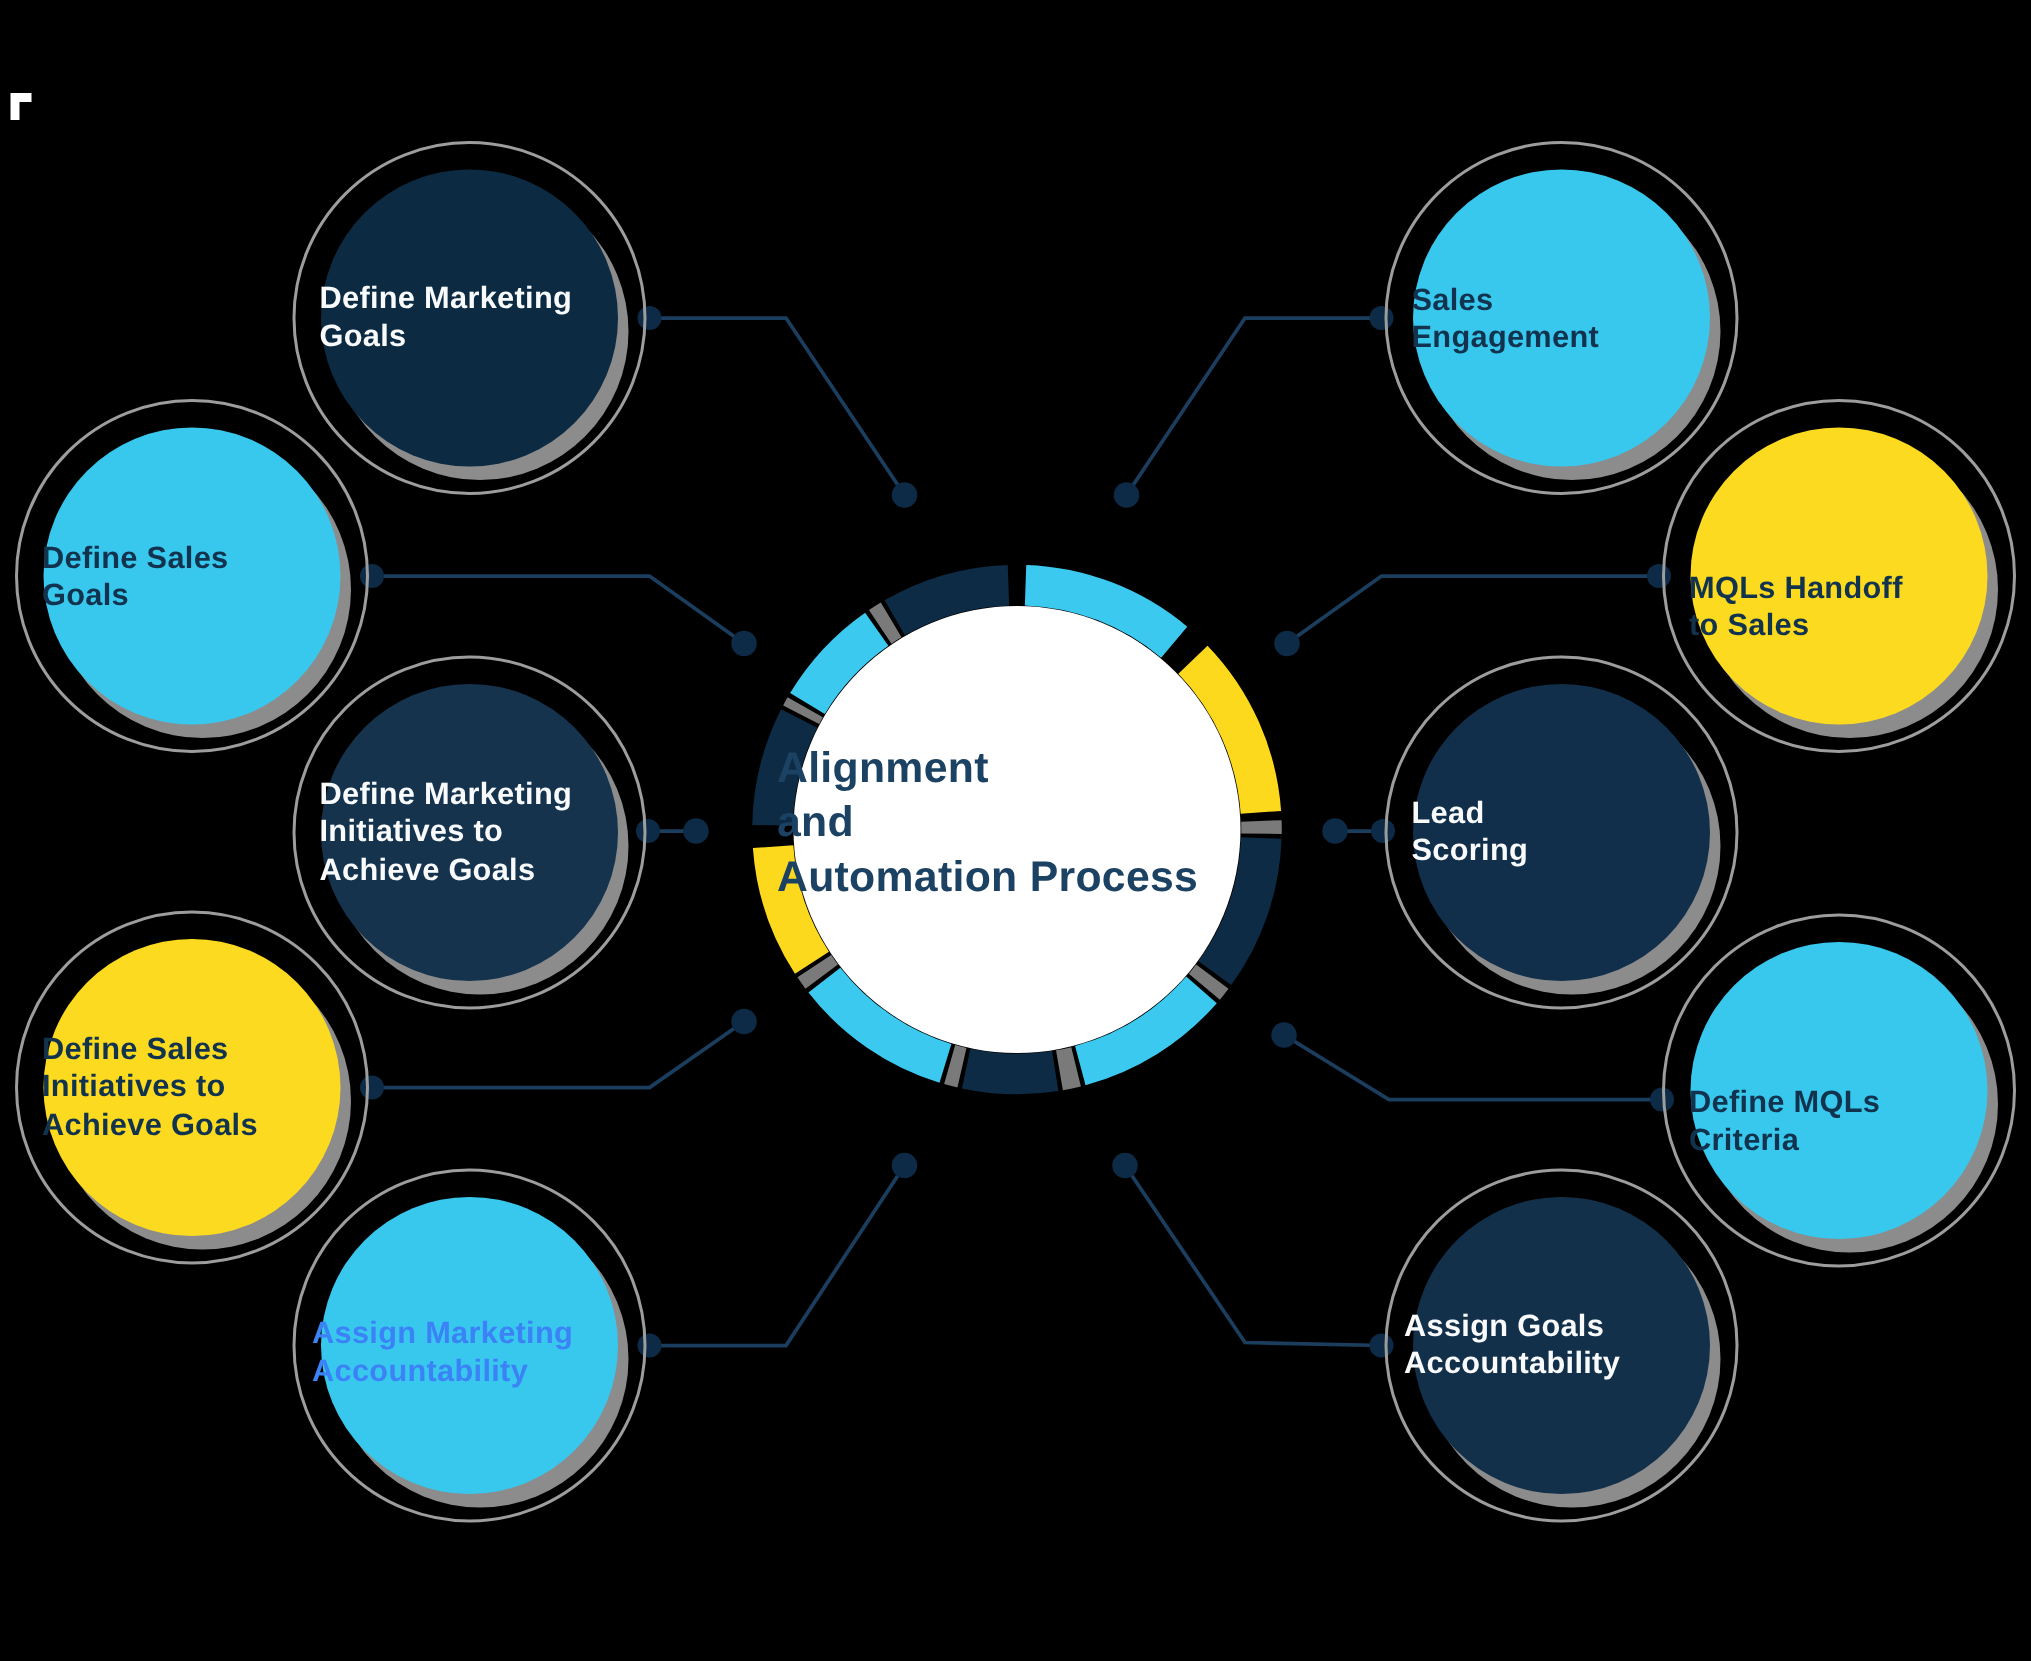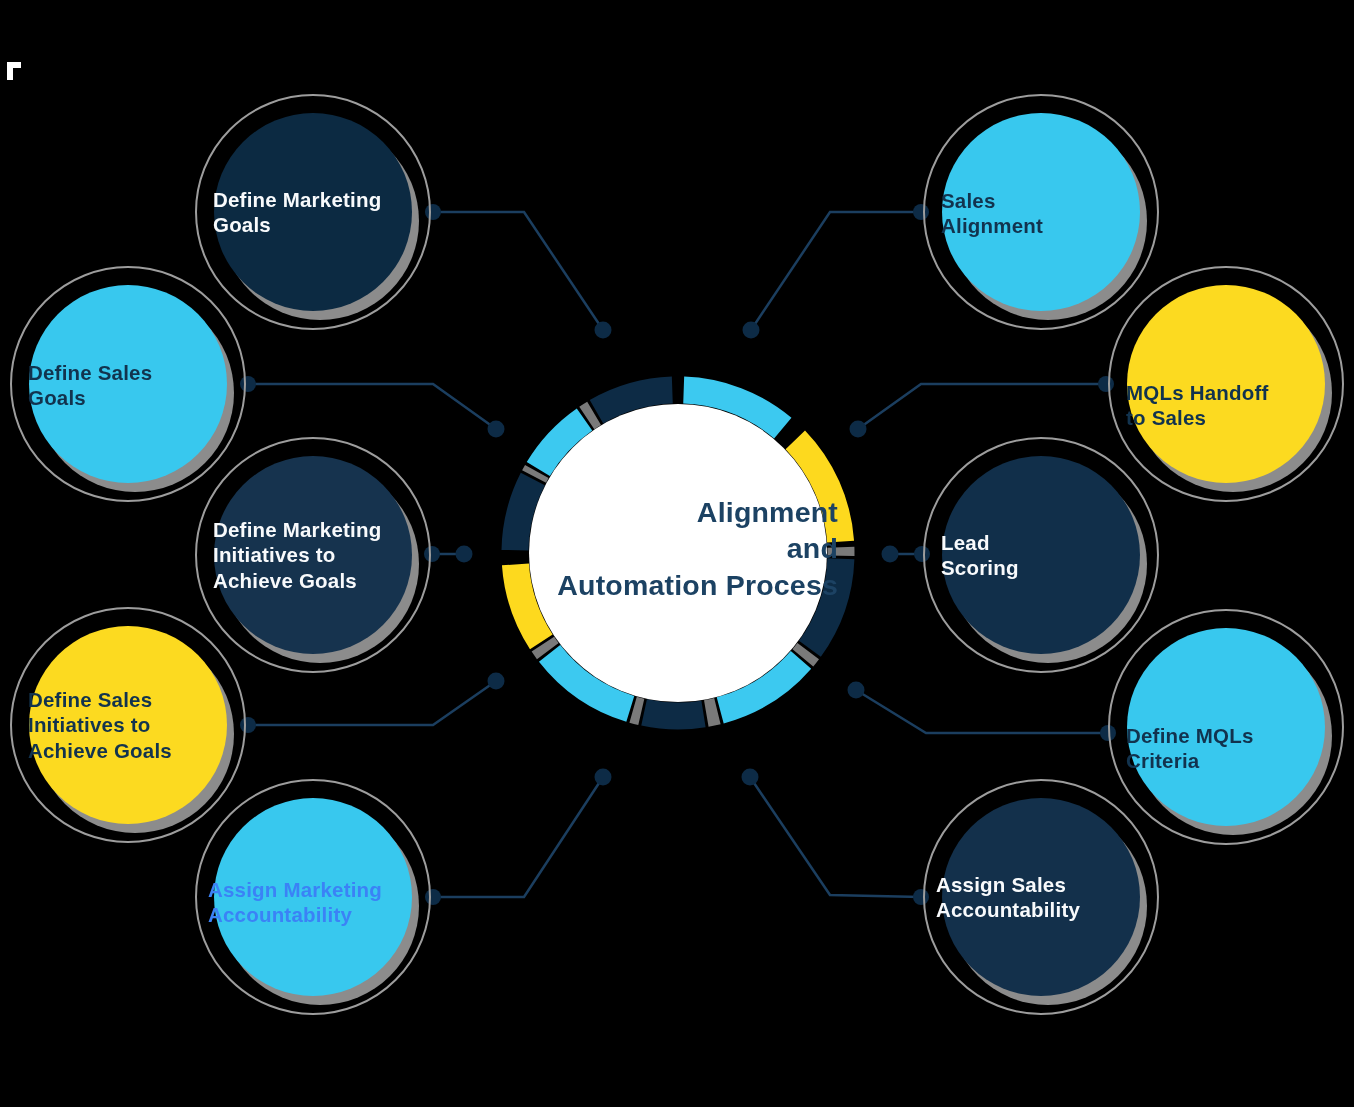--- a/index.html
+++ b/index.html
@@ -6,21 +6,21 @@
   .stage{position:relative;width:1354px;height:1107px;background:#000;overflow:hidden;
          font-family:"Liberation Sans",sans-serif;}
   .stage svg{position:absolute;left:0;top:0;}
   .ring-seg{fill:none;stroke-width:27;}
   .ring-sep{fill:none;stroke-width:27;}
   .connector-line{fill:none;stroke-width:2.5;}
   .node-outline{fill:none;stroke-width:2;}
   .label{position:absolute;transform:translate(-50%,-50%);text-align:left;
          white-space:pre-line;font-size:20.5px;font-weight:600;line-height:1.24;
          letter-spacing:0.2px;}
-  .center-title{position:absolute;transform:translate(-50%,-50%);text-align:right;
+  .center-title{position:absolute;transform:translate(-50%,-50%);text-align:left;
          white-space:pre-line;font-size:28.5px;font-weight:700;line-height:1.28;
          letter-spacing:0.2px;}
 </style>
 </head>
 <body>
 
 <div class="stage">
 
   <svg width="1354" height="1107" viewBox="0 0 1354 1107">
 
@@ -158,26 +158,26 @@
 Goals</div>
   <div class="label" style="left: 313px; top: 555px; width: 200px; color: rgb(248, 250, 252);">Define Marketing
 Initiatives to
 Achieve Goals</div>
   <div class="label" style="left: 128px; top: 725px; width: 200px; color: rgb(18, 51, 78);">Define Sales
 Initiatives to
 Achieve Goals</div>
   <div class="label" style="left: 313px; top: 902px; width: 210px; color: #3b82f6;">Assign Marketing
 Accountability</div>
   <div class="label" style="left: 1041px; top: 213px; width: 200px; color: rgb(18, 51, 78);">Sales
-Alignment</div>
+Engagement</div>
   <div class="label" style="left: 1226px; top: 385px; width: 200px; color: rgb(18, 51, 78); margin-top: 20px;">MQLs Handoff
 to Sales</div>
   <div class="label" style="left: 1041px; top: 555px; width: 200px; color: rgb(248, 250, 252);">Lead
 Scoring</div>
   <div class="label" style="left: 1226px; top: 748px; width: 200px; color: rgb(18, 51, 78);">Define MQLs
 Criteria</div>
-  <div class="label" style="left: 1041px; top: 897px; width: 210px; color: rgb(248, 250, 252);">Assign Sales
+  <div class="label" style="left: 1041px; top: 897px; width: 210px; color: rgb(248, 250, 252);">Assign Goals
 Accountability</div>
 
   <div class="center-title" style="left: 678px; top: 549px; width: 320px; color: rgb(28, 66, 99);">Alignment
 and
 Automation Process</div>
 </div>
 
 </body></html>

